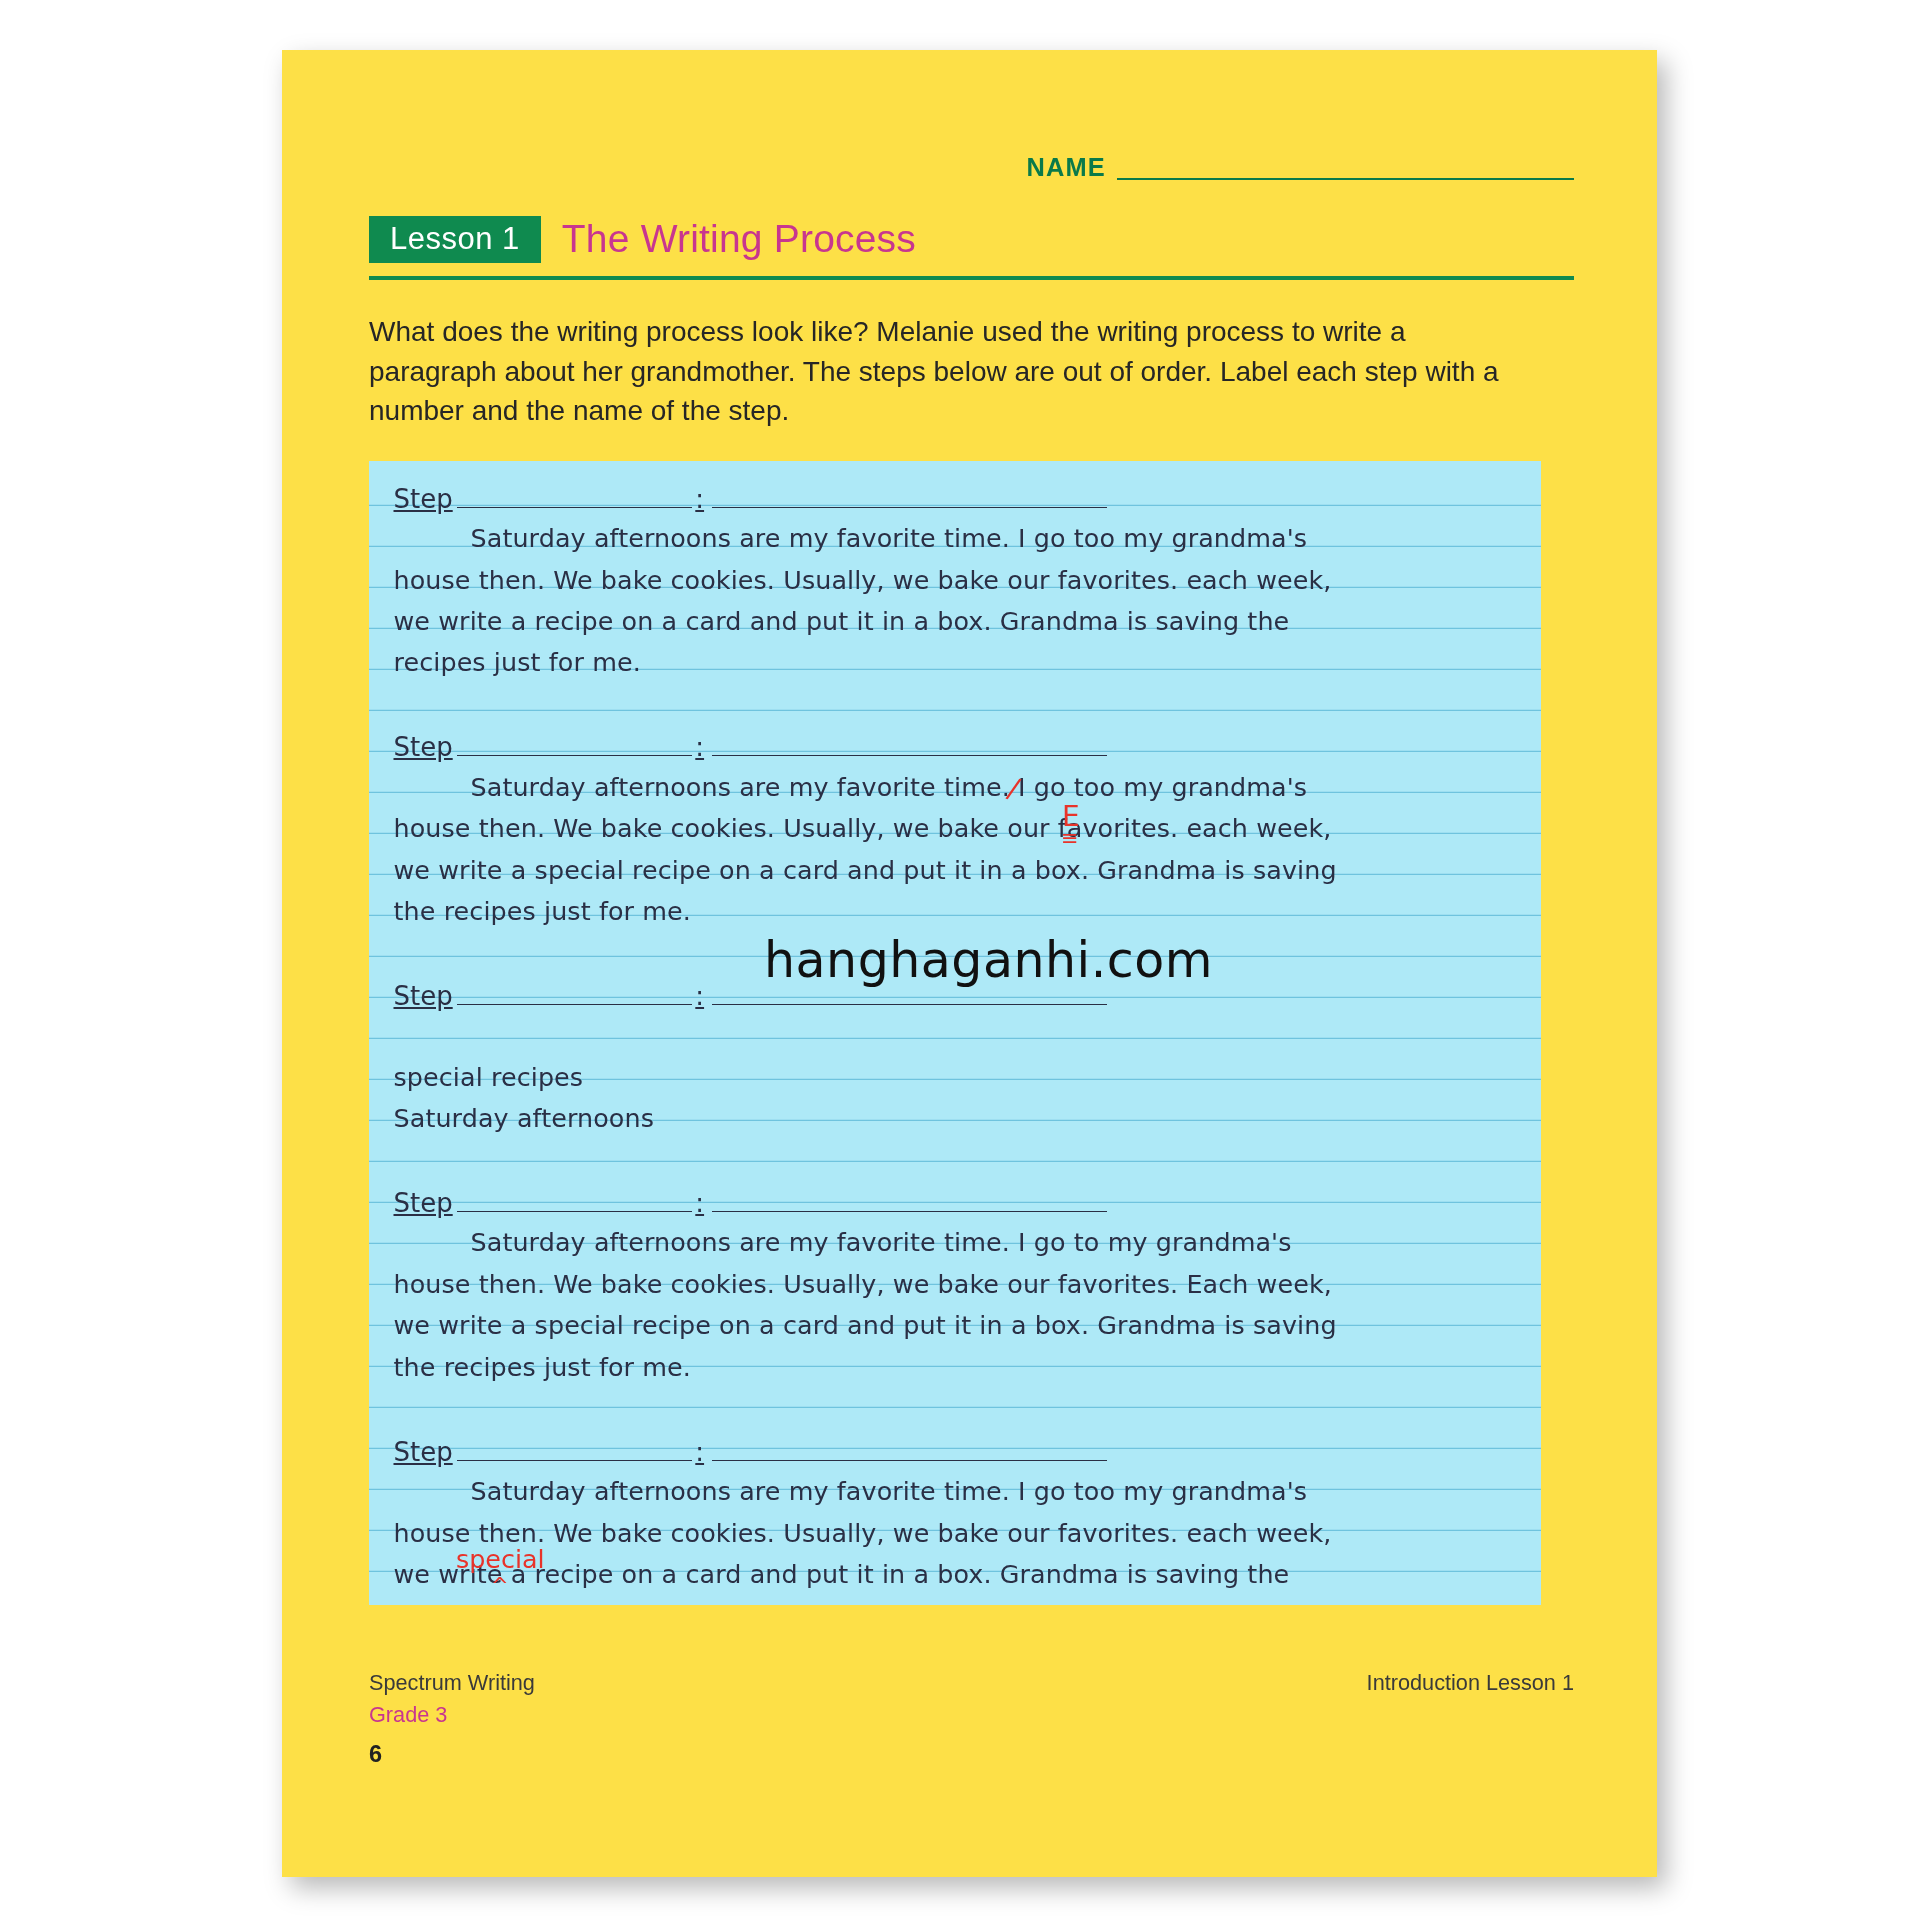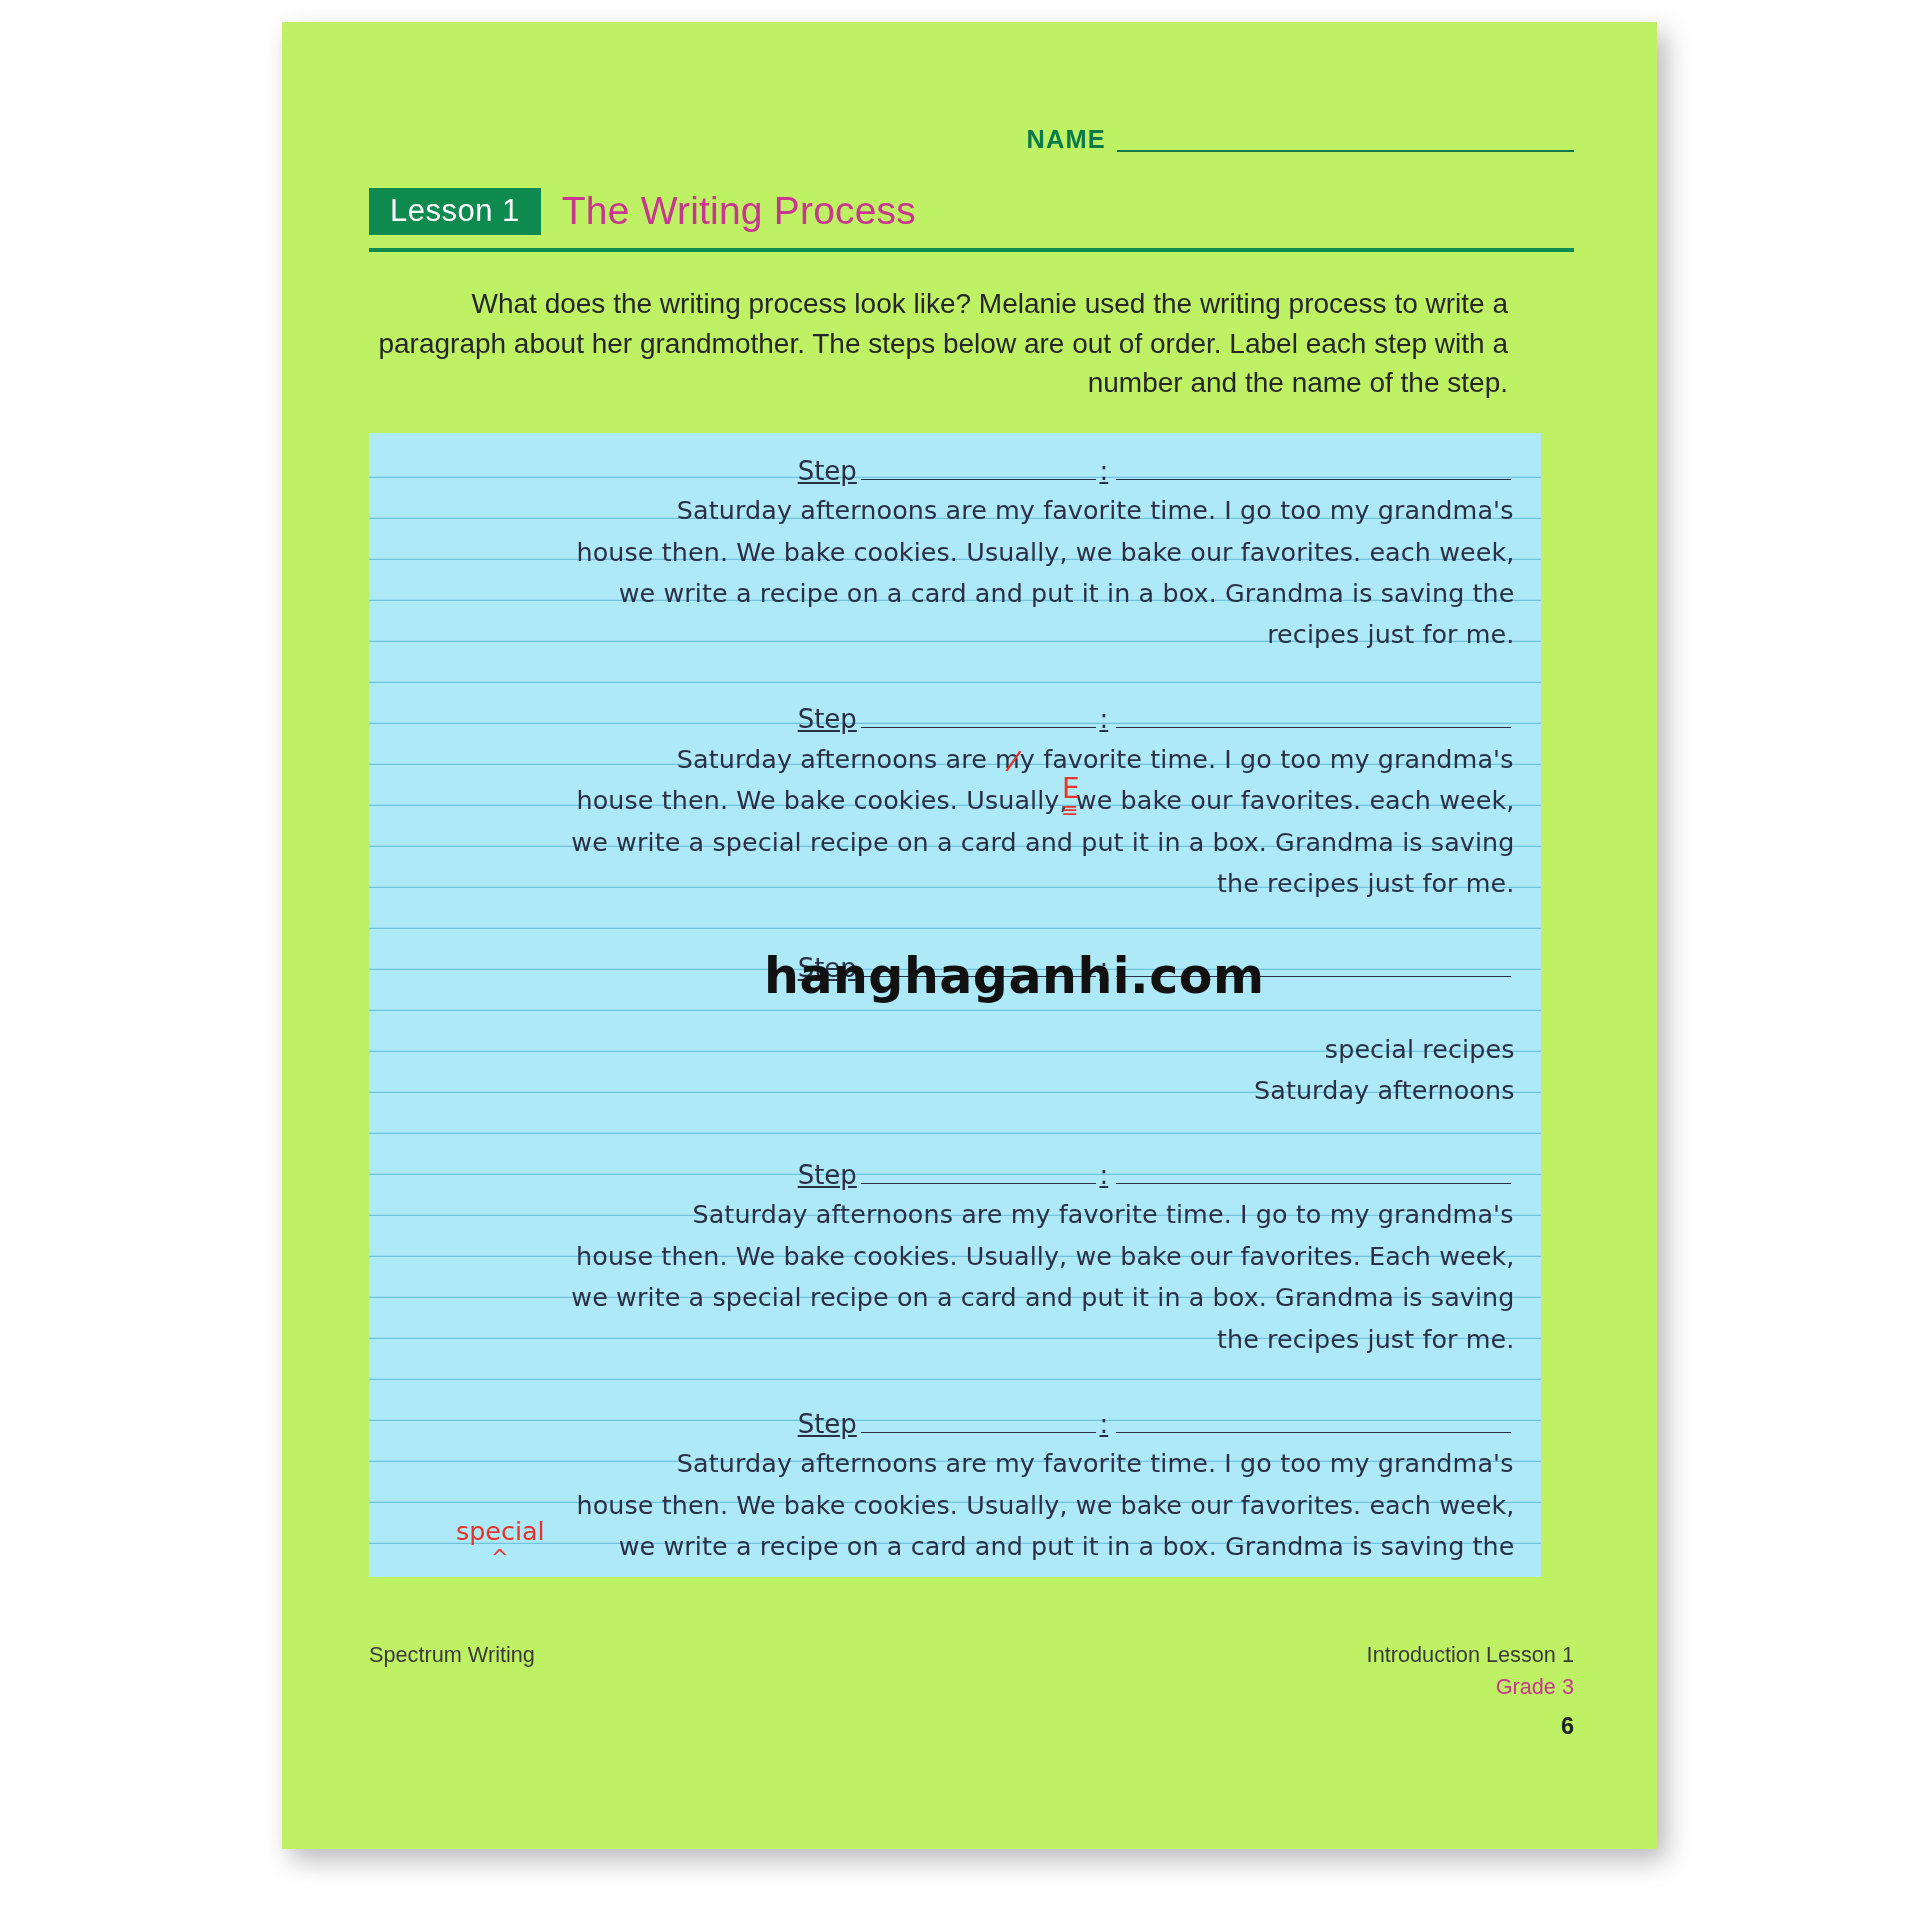--- a/index.html
+++ b/index.html
@@ -13,26 +13,25 @@
   .stage {
     position: relative;
     width: 1928px;
     height: 1928px;
     background: #ffffff;
     overflow: hidden;
   }
   .page {
     position: absolute;
     left: 282px;
-    top: 22px;
+    top: 50px;
     width: 1375px;
     height: 1827px;
-    background: #bef264;
+    background: #fde047;
     box-shadow: 9.4px 11.3px 24.5px rgba(0,0,0,0.28);
-    text-align: right;
   }
   .inner {
     position: absolute;
     left: 87px;
     top: 85px;
     width: 1205px;
   }
 
   
   .name-row {
@@ -158,25 +157,24 @@
   .red-eq { font-size: 21px; letter-spacing: -0.9px; }
   .red-word { font-size: 25.4px; }
   .red-caret { font-size: 21px; }
 
   
   .watermark {
     position: absolute;
     left: 395px;
     top: 471px;
     font-family: "DejaVu Sans", sans-serif;
-    font-weight: bold;
+    font-weight: normal;
     font-size: 49px;
     color: #111111;
     letter-spacing: 0.5px;
-    margin-top: 44px;
   }
 
   
   .footer {
     position: absolute;
     left: 87px;
     top: 1620px;
     width: 1205px;
     font-size: 21.7px;
     color: #3a3a3a;

